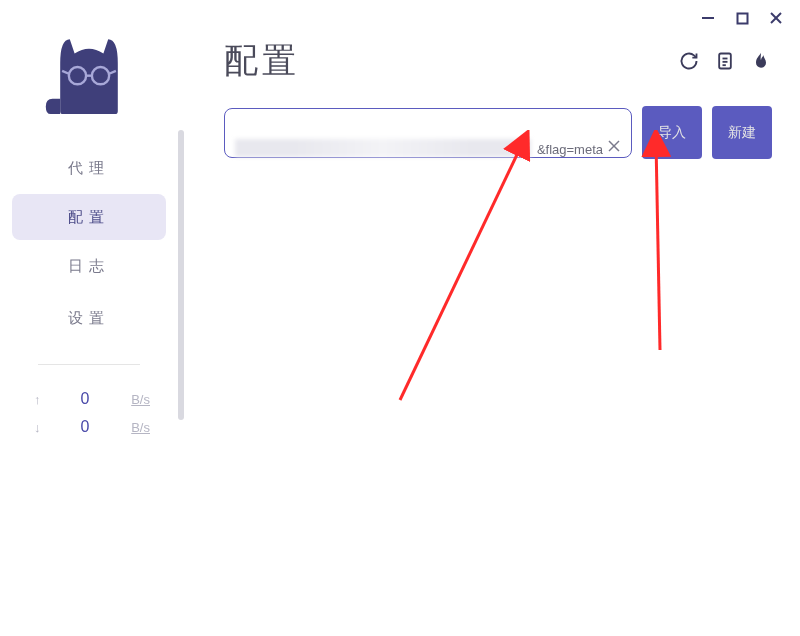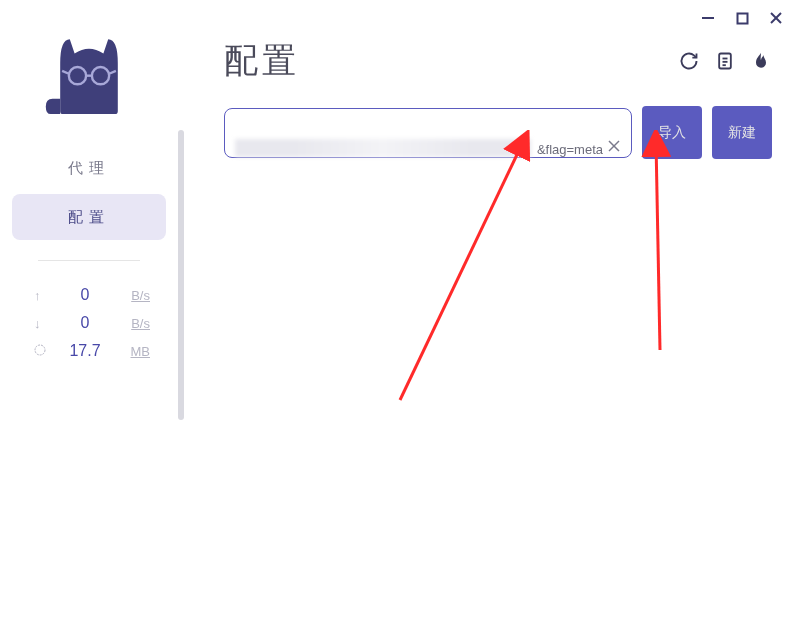--- a/index.html
+++ b/index.html
@@ -196,41 +196,38 @@
       <path d="M 10 98 Q 5 98 5 90 Q 5 82 12 82 L 20 82 L 20 98 Z" fill="#3f3f7a"></path>
     </svg>
   </div>
   <div class="nav">
     <div class="nav-item">
         <span>代理</span>
       </div>
     <div class="nav-item active">
         <span>配置</span>
       </div>
+    <div class="nav-item">
+        <span>日志</span>
+      </div>
+    <div class="nav-item">
+        <span>设置</span>
+      </div>
   </div>
   <div class="divider"></div>
   <div class="stats">
     <div class="stat-row">
       <span class="arrow">↑</span>
       <span class="val">0</span>
       <span class="unit">B/s</span>
     </div>
     <div class="stat-row">
       <span class="arrow">↓</span>
       <span class="val">0</span>
       <span class="unit">B/s</span>
-    </div>
-    <div class="stat-row">
-      <span class="arrow">
-        <svg width="12" height="12" viewBox="0 0 12 12">
-            <circle cx="6" cy="6" r="5" fill="none" stroke="#b5b5c3" stroke-width="1" stroke-dasharray="2 1"></circle>
-          </svg>
-      </span>
-      <span class="val">17.7</span>
-      <span class="unit">MB</span>
     </div>
   </div>
 </div>
 
 <div class="vscroll"></div>
 
 <div class="main">
   <div class="title-row">
     <div class="title">配置</div>
     <div class="title-actions">

